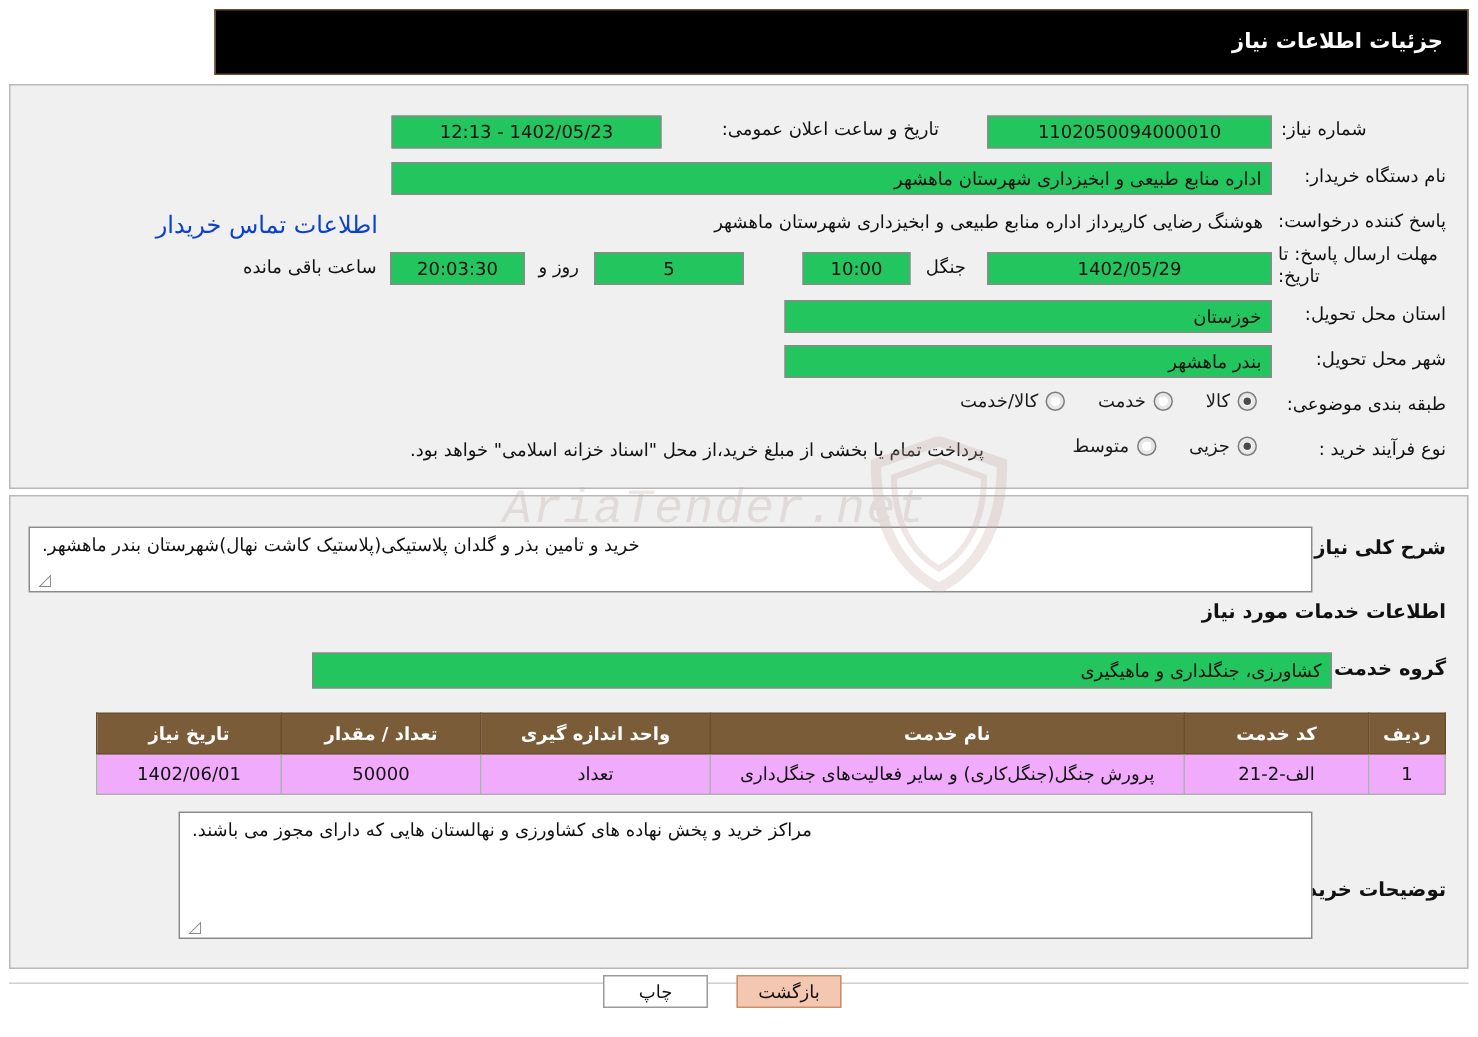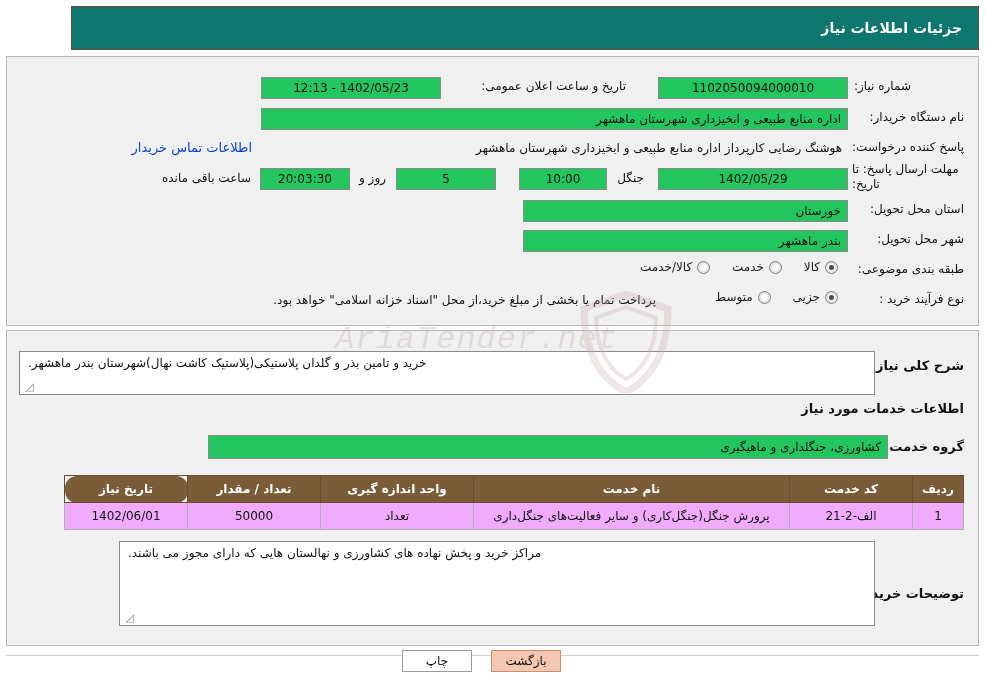--- a/index.html
+++ b/index.html
@@ -21,23 +21,23 @@
     width: 985px;
     height: 691px;
     box-sizing: border-box;
   }
 
   
   .header-bar {
     position: absolute;
     top: 6px;
     right: 6px;
-    width: 908px;
+    width: 836px;
     height: 44px;
-    background: #0f766e;
+    background: #000000;
     border: 1px solid #6b4e2e;
     box-sizing: border-box;
     display: flex;
     align-items: center;
     justify-content: flex-start;
     padding-right: 16px;
   }
   .header-title {
     color: #ffffff;
     font-size: 14px;
@@ -223,21 +223,21 @@
   .btn-back {
     background: #f3c7b0;
     border-color: #c98f6d;
   }
   .hr {
     position: absolute;
     border-top: 1px solid #cfcfcf;
   }
   .link-blue {
     color: #0b42c9;
-    font-size: 13px;
+    font-size: 16px;
     text-decoration: none;
     cursor: pointer;
     white-space: nowrap;
   }
 </style>
 </head>
 <body>
 
 <div class="page">
 
@@ -266,21 +266,21 @@
       <span class="flabel">پاسخ کننده درخواست:</span>
     </div>
     <div class="fbox rt" style="position:absolute; top:81px; right:130px; width:587px; border:none; background:transparent;">هوشنگ رضایی کارپرداز اداره منابع طبیعی و ابخیزداری شهرستان ماهشهر</div>
     <a class="link-blue" style="position:absolute; top:83px; right:726px;">اطلاعات تماس خریدار</a>
 
     <div class="frow" style="top:105px; right:14px; width:112px; display:block; line-height:15px;">
       <span class="flabel" style="white-space:normal; display:inline-block; width:112px;">مهلت ارسال پاسخ: تا تاریخ:</span>
     </div>
     <div class="fbox" style="position:absolute; top:111px; right:130px; width:190px;">1402/05/29</div>
     <span class="flabel" style="position:absolute; top:114px; right:334px;">جنگل</span>
-    <div class="fbox" style="position:absolute; top:111px; right:371px; width:88px;">10:00</div>
+    <div class="fbox" style="position:absolute; top:111px; right:371px; width:72px;">10:00</div>
     <div class="fbox" style="position:absolute; top:111px; right:482px; width:100px;">5</div>
     <span class="flabel" style="position:absolute; top:114px; right:592px;">روز و</span>
     <div class="fbox" style="position:absolute; top:111px; right:628px; width:90px;">20:03:30</div>
     <span class="flabel" style="position:absolute; top:114px; right:727px;">ساعت باقی مانده</span>
 
     <div class="frow" style="top:145px; right:14px;">
       <span class="flabel">استان محل تحویل:</span>
     </div>
     <div class="fbox rt" style="position:absolute; top:143px; right:130px; width:325px;">خوزستان</div>
 
@@ -345,21 +345,21 @@
     <div class="fbox rt" style="position:absolute; top:104px; right:90px; width:680px; height:24px; line-height:22px;">کشاورزی، جنگلداری و ماهیگیری</div>
 
     <table class="tbl" style="top:144px; right:14px; width:900px;">
       <thead>
         <tr>
           <th style="width:38px;">ردیف</th>
           <th style="width:110px;">کد خدمت</th>
           <th>نام خدمت</th>
           <th style="width:140px;">واحد اندازه گیری</th>
           <th style="width:120px;">تعداد / مقدار</th>
-          <th style="width:110px;border-radius:12px;">تاریخ نیاز</th>
+          <th style="width:110px;">تاریخ نیاز</th>
         </tr>
       </thead>
       <tbody>
         <tr>
           <td>1</td>
           <td>الف-2-21</td>
           <td>پرورش جنگل(جنگل‌کاری) و سایر فعالیت‌های جنگل‌داری</td>
           <td>تعداد</td>
           <td>50000</td>
           <td>1402/06/01</td>

